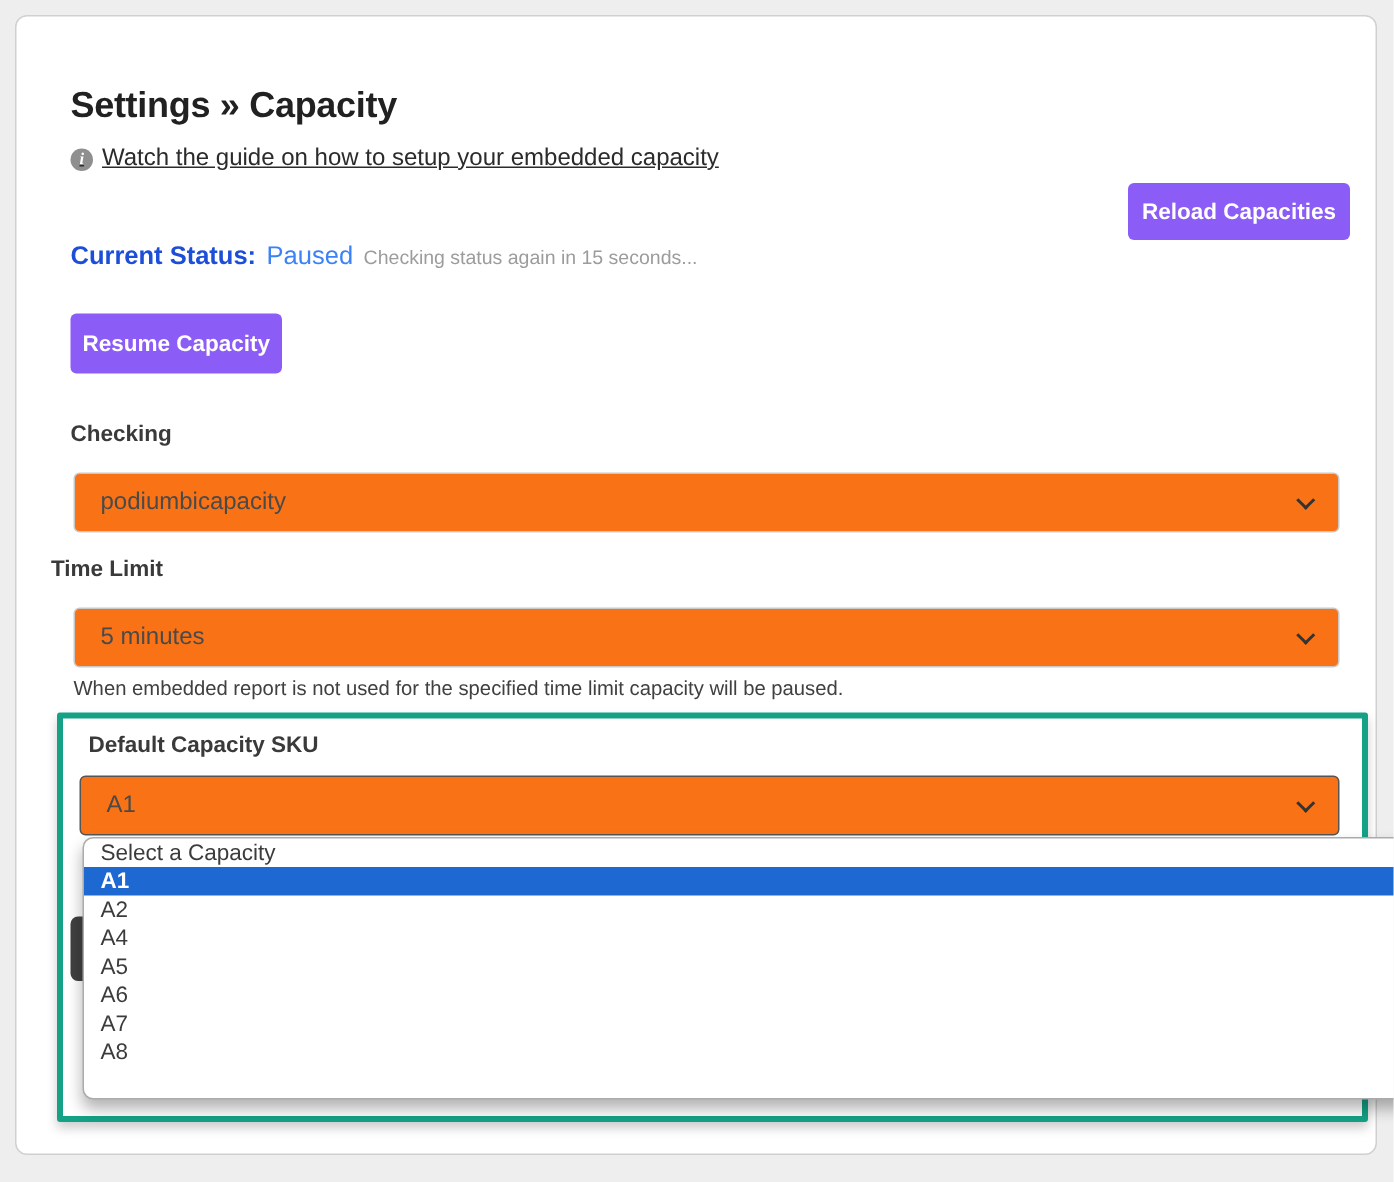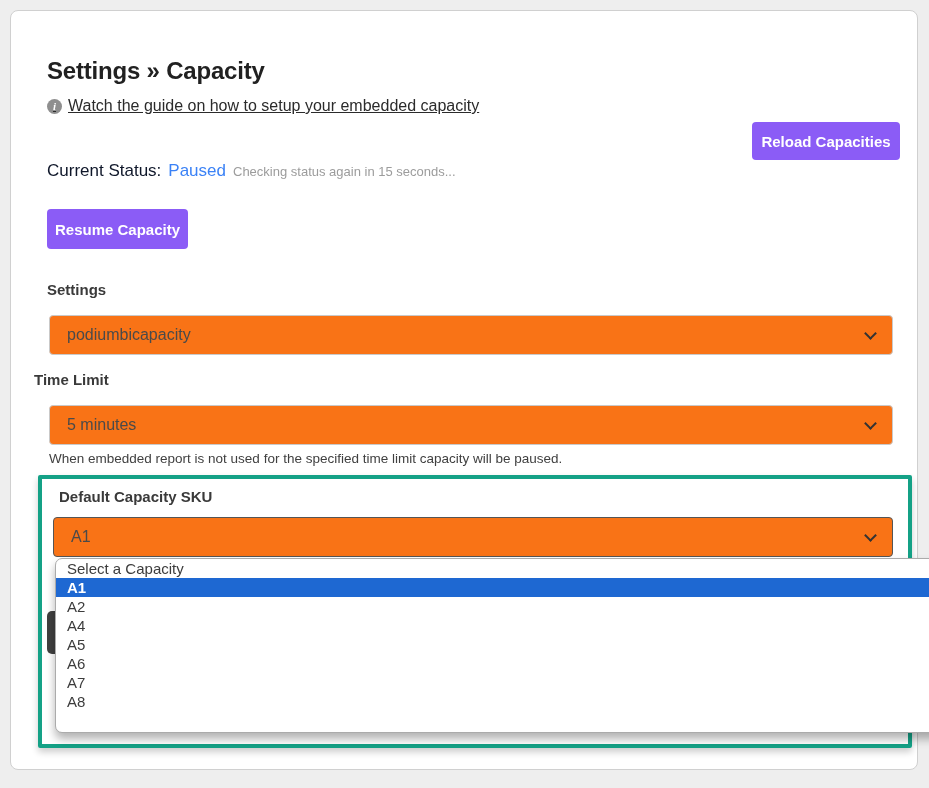--- a/index.html
+++ b/index.html
@@ -38,21 +38,21 @@
   .btn-dark {
     position: absolute; background: #8b5cf6; color: #ffffff;
     font-size: 15px; font-weight: 700; border: none; border-radius: 4px;
     display: flex; align-items: center; justify-content: center; cursor: pointer;
     font-family: "Liberation Sans", sans-serif;
   }
   .btn-reload { left: 741px; top: 111px; width: 148px; height: 38px; }
   .btn-resume { left: 36px; top: 198px; width: 141px; height: 40px; }
 
   .status-row { position: absolute; left: 36px; top: 150px; display: flex; align-items: baseline; }
-  .status-label { font-size: 17px; font-weight: 400; color: #0f172a; }
+  .status-label { font-size: 17px; font-weight: 700; color: #1d4ed8; }
   .status-value { font-size: 17px; color: #3b82f6; margin-left: 7px; }
   .status-note  { font-size: 13px; color: #9c9c9c; margin-left: 7px; }
 
   .field-label { position: absolute; font-size: 15px; font-weight: 700; color: #3a3a3a; }
   .label-capacity { left: 36px; top: 270px; }
   .label-timelimit { left: 23px; top: 360px; text-align: right; }
   .label-sku { left: 48px; top: 477px; }
 
   .select-box {
     position: absolute; background: #f97316; border: 1px solid #c9c9c9; border-radius: 4px;
@@ -111,21 +111,21 @@
     <button class="btn-dark btn-reload">Reload Capacities</button>
 
     <div class="status-row">
       <span class="status-label">Current Status:</span>
       <span class="status-value">Paused</span>
       <span class="status-note">Checking status again in 15 seconds...</span>
     </div>
 
     <button class="btn-dark btn-resume">Resume Capacity</button>
 
-    <div class="field-label label-capacity">Settings</div>
+    <div class="field-label label-capacity">Checking</div>
     <div class="select-box select-capacity">
       <span>podiumbicapacity</span>
       <span class="chevron"></span>
     </div>
 
     <div class="field-label label-timelimit">Time Limit</div>
     <div class="select-box select-timelimit">
       <span>5 minutes</span>
       <span class="chevron"></span>
     </div>

